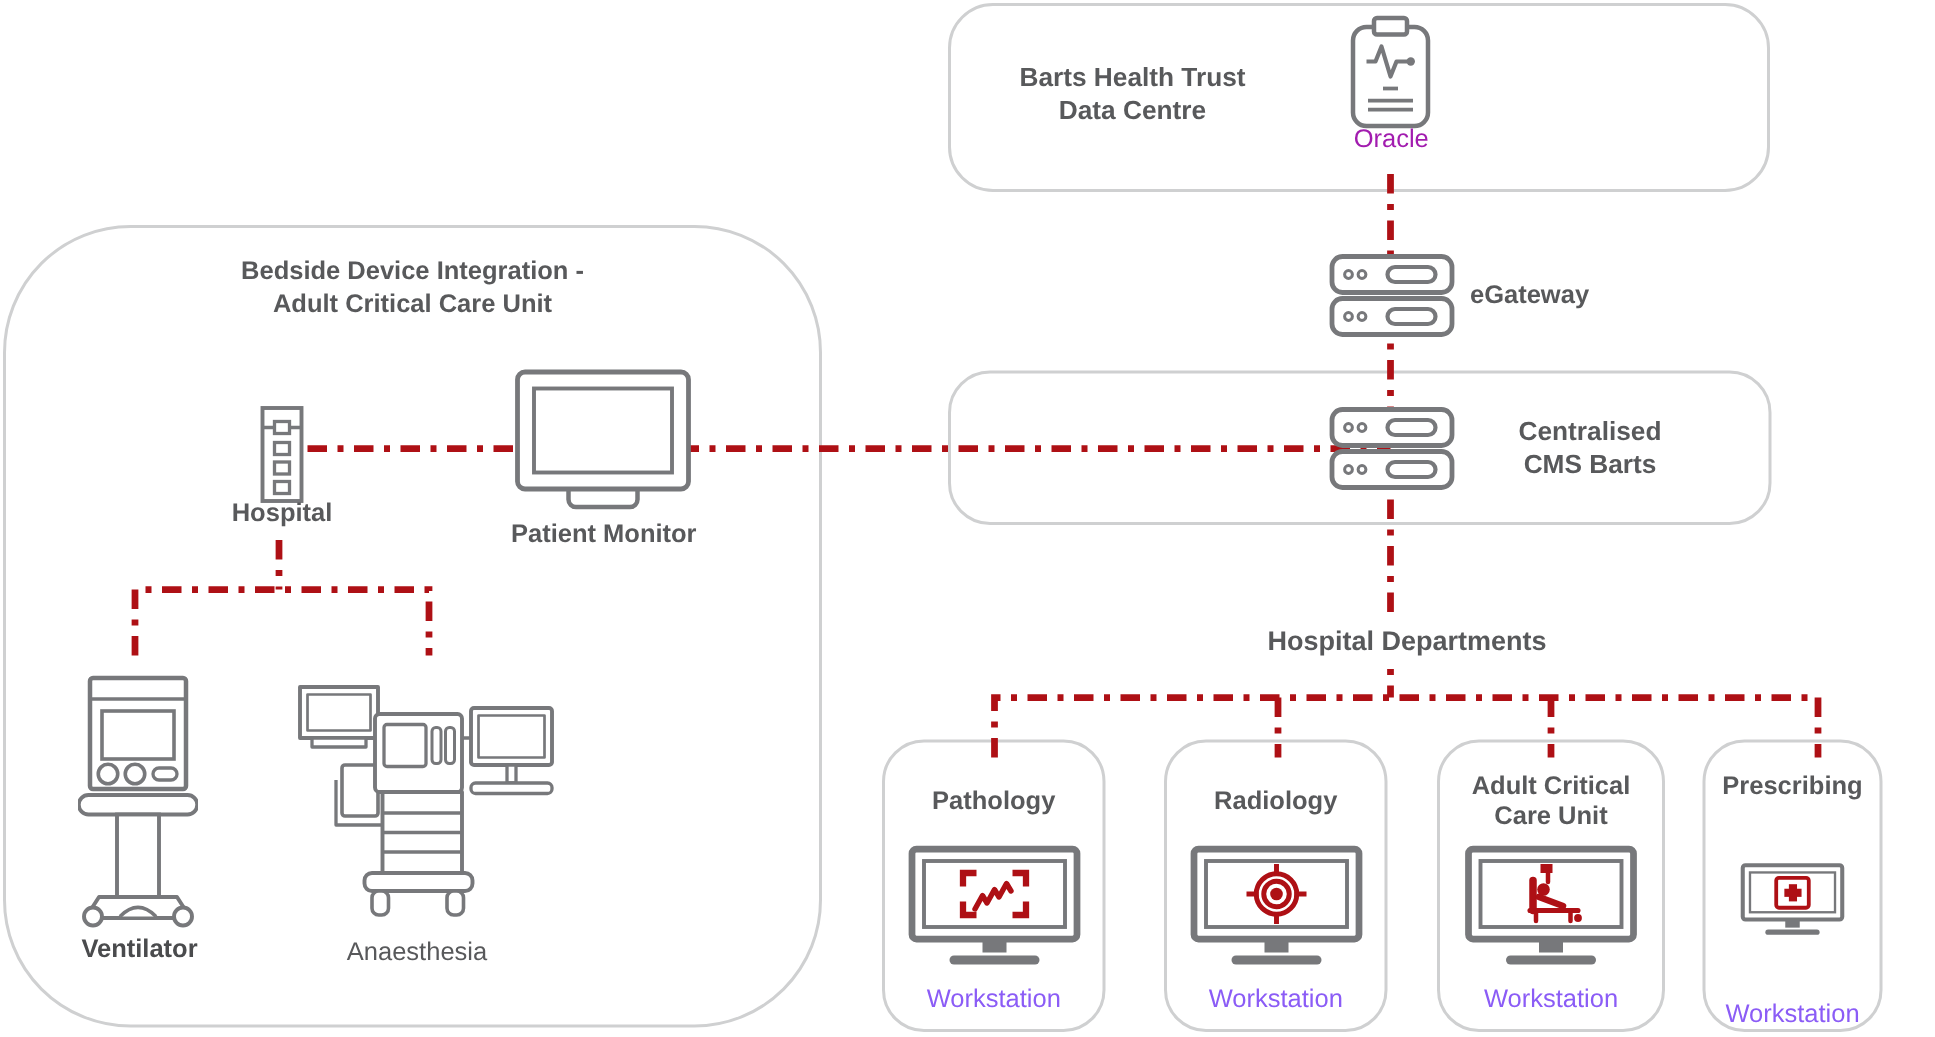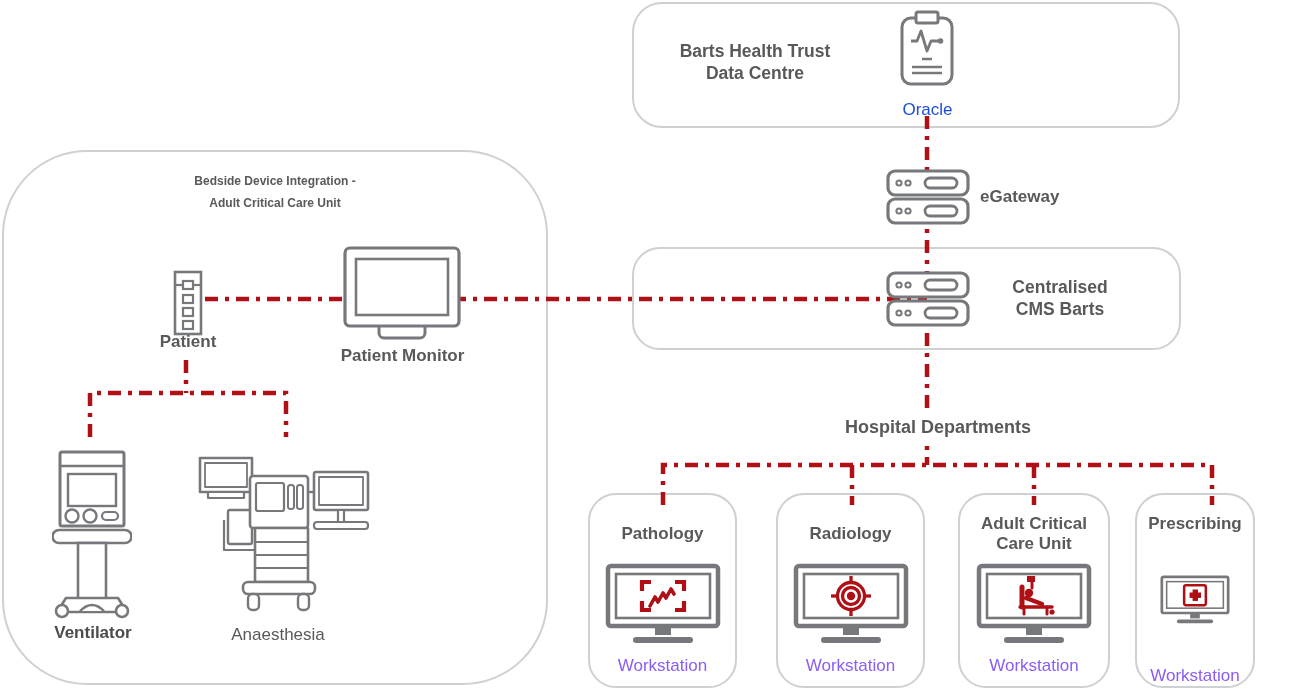--- a/index.html
+++ b/index.html
@@ -10,27 +10,27 @@
   #datacentre-box{left:632px;top:2px;width:548px;height:126px;border-radius:30px;}
   #cms-box{left:632px;top:247px;width:549px;height:103px;}
   .dept-box{top:493px;height:195px;display:flex;flex-direction:column;align-items:center;padding-top:14px;}
   #dept-0{left:588px;width:149px;}
   #dept-1{left:776px;width:149px;}
   #dept-2{left:958px;width:152px;}
   #dept-3{left:1135px;width:120px;gap:32px;}
   #connectors{position:absolute;left:0;top:0;z-index:2;pointer-events:none;}
   .icon{position:absolute;z-index:3;}
   .lbl{position:absolute;font-size:17px;line-height:22px;text-align:center;z-index:3;}
-  #bedside-title{left:90px;top:170px;width:370px;font-weight:bold;font-size:12px;}
+  #bedside-title{left:90px;top:170px;width:370px;font-weight:bold;font-size:17px;}
   #benelink-label{left:138px;top:331px;width:100px;font-weight:600;}
   #patient-monitor-label{left:330px;top:345px;width:145px;font-weight:700;}
   #ventilator-label{left:38px;top:622px;width:110px;font-weight:bold;color:#4a4b4d;}
   #anaesthesia-label{left:213px;top:624px;width:130px;}
   #datacentre-title{left:655px;top:40px;width:200px;font-weight:bold;font-size:17.5px;}
-  #oracle-label{left:885px;top:82px;width:85px;color:#1d4ed8;margin-top:17px;}
+  #oracle-label{left:885px;top:82px;width:85px;color:#a21caf;}
   #egateway-label{left:980px;top:186px;width:120px;text-align:left;font-weight:bold;}
   #cms-title{left:990px;top:276px;width:140px;text-align:center;font-weight:bold;font-size:17.5px;}
   #hospdept-title{left:820px;top:414px;width:236px;font-weight:bold;font-size:18px;
                   background:#fff;z-index:3;padding:2px 0;}
   .dept-name{font-weight:bold;font-size:17px;line-height:20px;text-align:center;
              height:50px;display:flex;align-items:center;justify-content:center;padding:0 6px;}
   .dept-ws{font-size:17px;margin-top:7px;color:#8b5cf6;}
   .dept-monitor{margin-top:4px;}
 </style>
 </head>
@@ -109,21 +109,21 @@
   <svg class="icon" style="left:171px;top:270px;" width="34" height="68" viewBox="0 0 34 68">
     <rect x="4" y="2" width="26" height="62" fill="#fff" stroke="#77787b" stroke-width="2.6"></rect>
     <line x1="4" y1="15" x2="30" y2="15" stroke="#77787b" stroke-width="2.2"></line>
     <g fill="#fff" stroke="#77787b" stroke-width="2.2">
       <rect x="12" y="11" width="10" height="8"></rect>
       <rect x="12" y="25" width="10" height="8"></rect>
       <rect x="12" y="38" width="10" height="8"></rect>
       <rect x="12" y="51" width="10" height="8"></rect>
     </g>
   </svg>
-  <div class="lbl" id="benelink-label">Patient</div>
+  <div class="lbl" id="benelink-label">Hospital</div>
 
   <svg class="icon" style="left:343px;top:246px;" width="118" height="98" viewBox="0 0 118 98">
     <rect x="36" y="72" width="46" height="20" rx="5" fill="#fff" stroke="#77787b" stroke-width="3"></rect>
     <rect x="2" y="2" width="114" height="78" rx="5" fill="#fff" stroke="#77787b" stroke-width="3.2"></rect>
     <rect x="13" y="13" width="92" height="56" fill="#fff" stroke="#77787b" stroke-width="2.6"></rect>
   </svg>
   <div class="lbl" id="patient-monitor-label">Patient Monitor</div>
 
   <svg class="icon" style="left:52px;top:448px;" width="80" height="172" viewBox="0 0 80 172">
     <rect x="8" y="4" width="64" height="74" rx="2" fill="#fff" stroke="#77787b" stroke-width="3"></rect>

